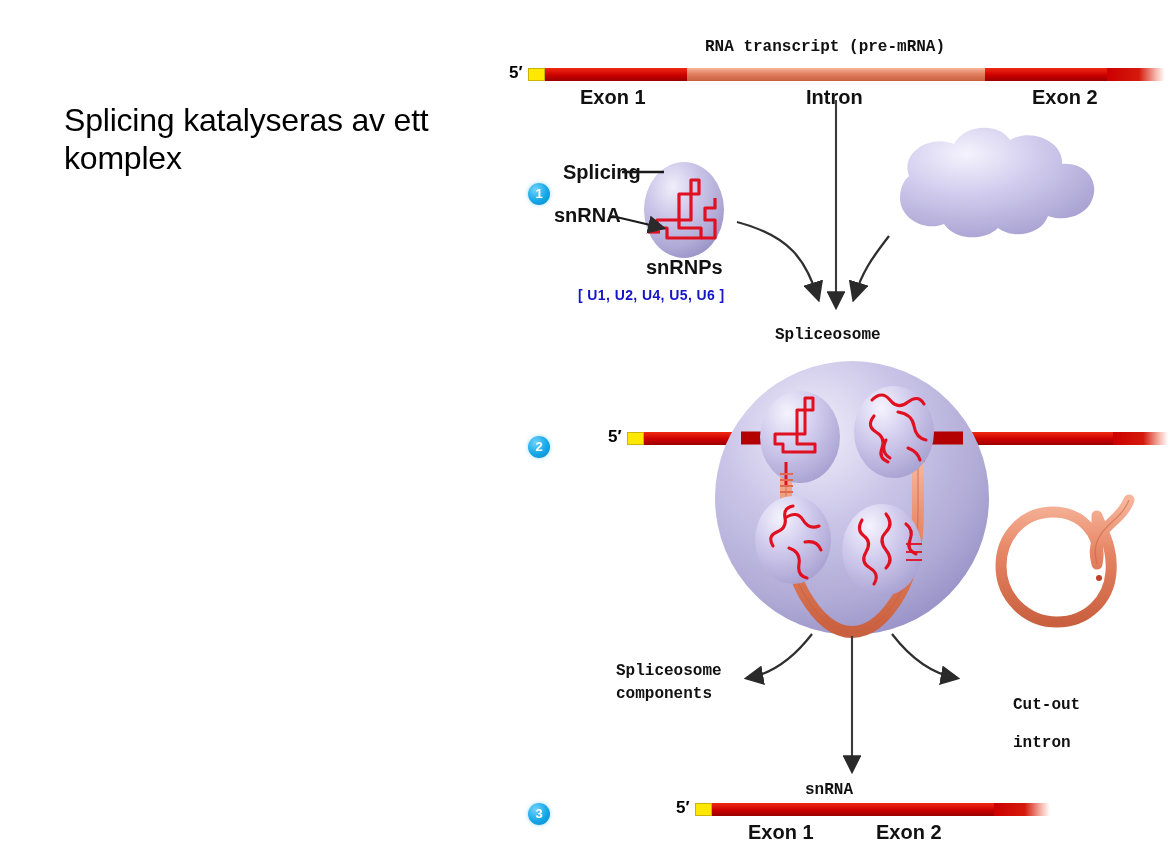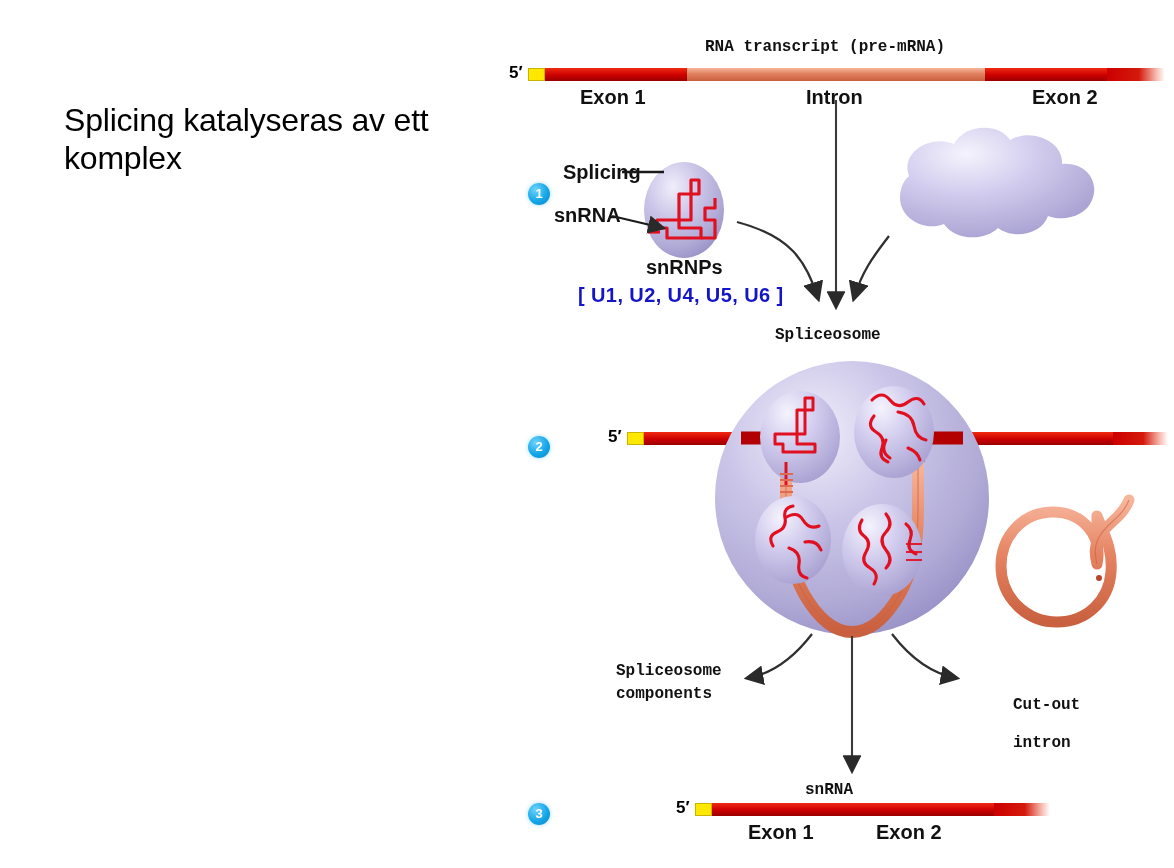--- a/index.html
+++ b/index.html
@@ -19,21 +19,21 @@
   #slide-text b{font-weight:bold;}
 
   
   .dtext{
     position:absolute; color:#111; font-weight:bold;
     font-family:"Liberation Sans", sans-serif;
     white-space:pre; line-height:19px;
   }
   .t16{font-size:20px;}
   .t17{font-size:16px;font-family:Liberation Mono, monospace;}
-  .blue-label{color:#1414c8; font-size:20px; font-weight:bold; letter-spacing:0.4px;}
+  .blue-label{color:#1414c8; font-size:14px; font-weight:bold; letter-spacing:0.4px;}
 
   
   .step{
     position:absolute;width:22px;height:22px;border-radius:50%;
     background:radial-gradient(circle at 35% 30%, #6fd3fb 0%, #14a6e8 55%, #0a86c8 100%);
     color:#fff;font-size:13px;font-weight:bold;line-height:22px;text-align:center;
     box-shadow:0 0 4px rgba(110,200,240,.65);
     font-family:"Liberation Sans", sans-serif;
   }
   .cap{position:absolute;height:13px;width:17px;background:#ffe800;border:1px solid #c9b400;box-sizing:border-box;}

